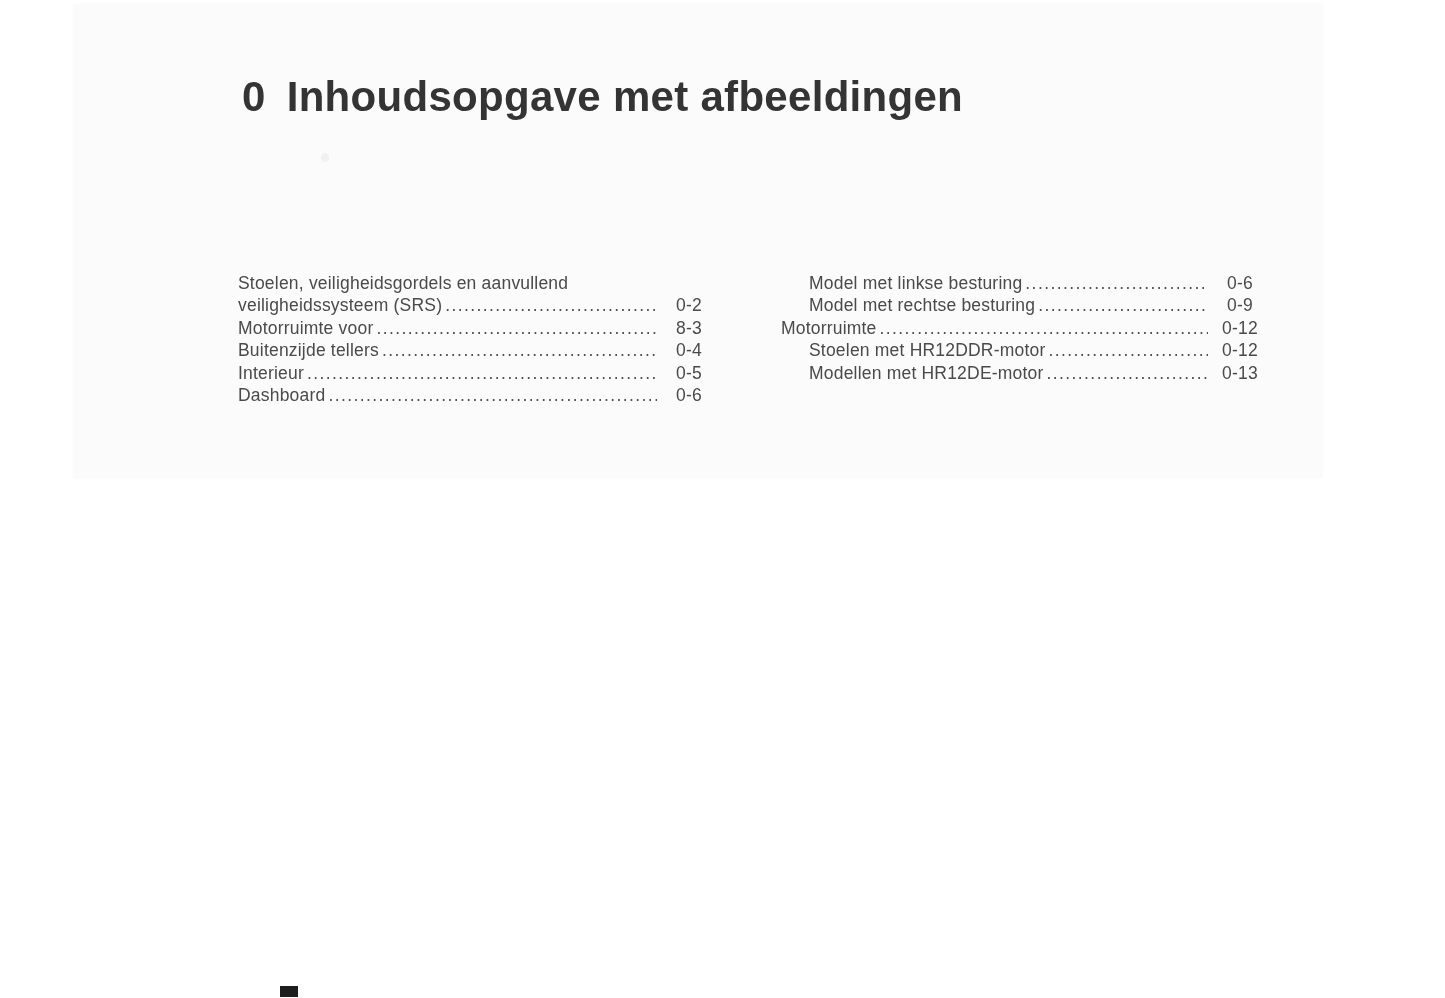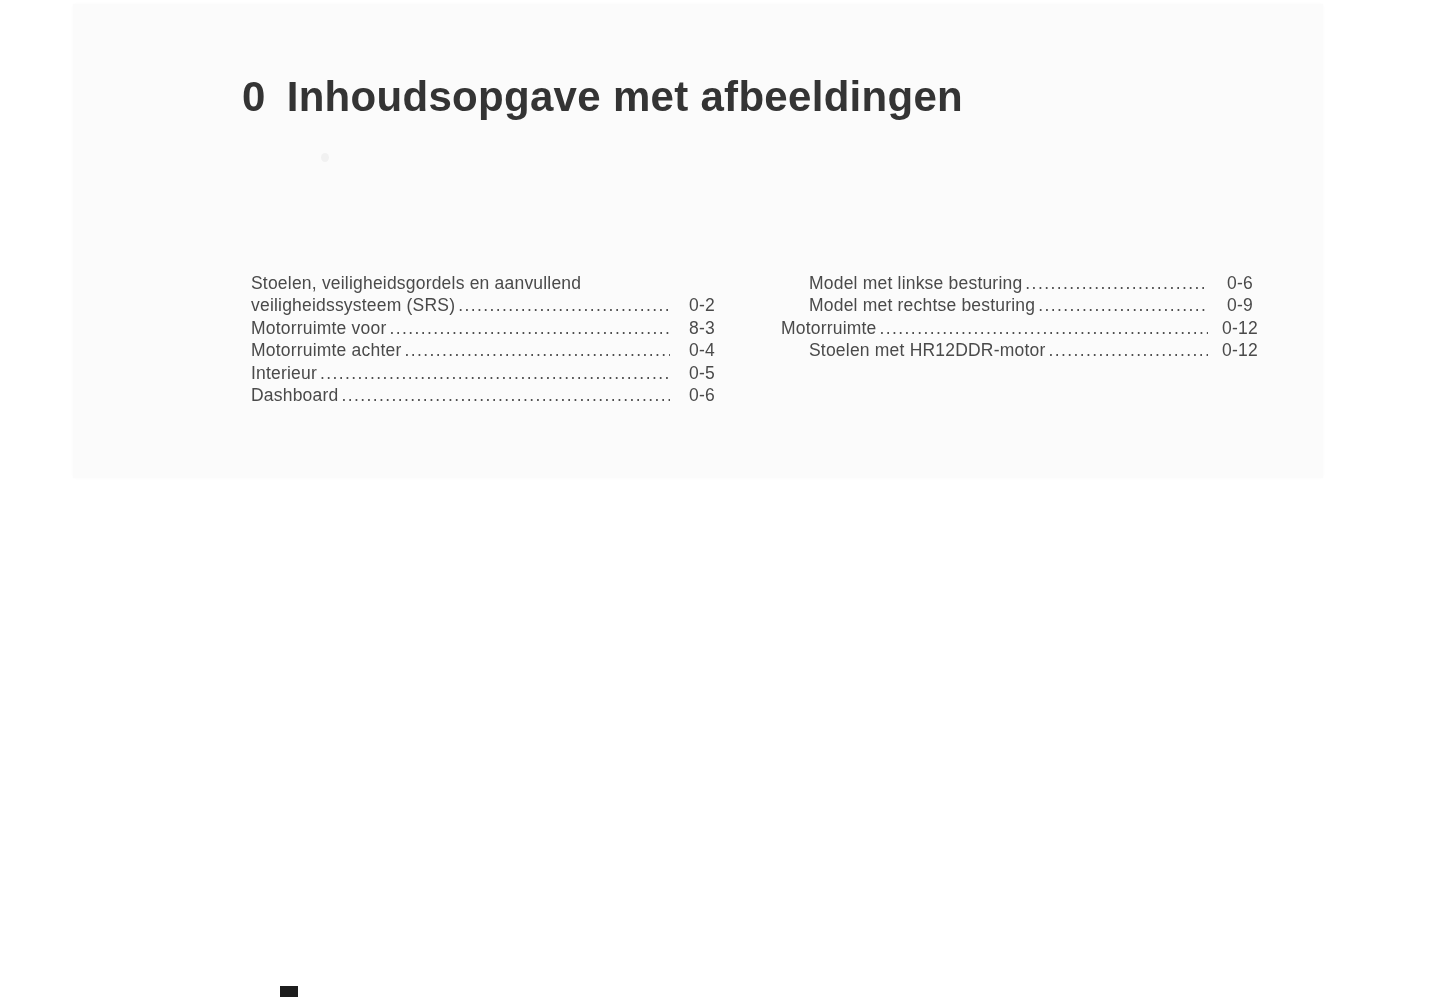--- a/index.html
+++ b/index.html
@@ -47,21 +47,21 @@
     height: 9px;
     border-radius: 50%;
     background: rgba(80,80,80,0.06);
   }
   .toc-col {
     position: absolute;
     top: 268px;
     font-size: 17.5px;
     color: #4a4a4a;
   }
-  .toc-col-left  { left: 165px;  width: 474px; margin-left: 13px; }  
+  .toc-col-left  { left: 165px;  width: 474px; }  
   .toc-col-right { left: 708px;  width: 482px; }  
   .toc-row {
     display: flex;
     align-items: baseline;
     height: 22.4px;
     line-height: 22.4px;
     white-space: nowrap;
   }
   .toc-indent { flex: 0 0 28px; }
   .toc-label  { flex: 0 0 auto; letter-spacing: 0.2px; }
@@ -112,21 +112,21 @@
           <span class="toc-label">veiligheidssysteem (SRS)</span>
           <span class="toc-leader"></span>
           <span class="toc-page">0-2</span>
         </div>
         <div class="toc-row">
           <span class="toc-label">Motorruimte voor</span>
           <span class="toc-leader"></span>
           <span class="toc-page">8-3</span>
         </div>
         <div class="toc-row">
-          <span class="toc-label">Motorruimte achter</span>
+          <span class="toc-label">Buitenzijde tellers</span>
           <span class="toc-leader"></span>
           <span class="toc-page">0-4</span>
         </div>
         <div class="toc-row">
           <span class="toc-label">Interieur</span>
           <span class="toc-leader"></span>
           <span class="toc-page">0-5</span>
         </div>
         <div class="toc-row">
           <span class="toc-label">Dashboard</span>
@@ -152,19 +152,25 @@
           <span class="toc-label">Motorruimte</span>
           <span class="toc-leader"></span>
           <span class="toc-page">0-12</span>
         </div>
         <div class="toc-row">
           <span class="toc-indent"></span>
           <span class="toc-label">Stoelen met HR12DDR-motor</span>
           <span class="toc-leader"></span>
           <span class="toc-page">0-12</span>
         </div>
+        <div class="toc-row">
+          <span class="toc-indent"></span>
+          <span class="toc-label">Modellen met HR12DE-motor</span>
+          <span class="toc-leader"></span>
+          <span class="toc-page">0-13</span>
+        </div>
       </div>
 
   </div>
 
   <div class="footer-marker"></div>
 
 </div>
 
 </body></html>

